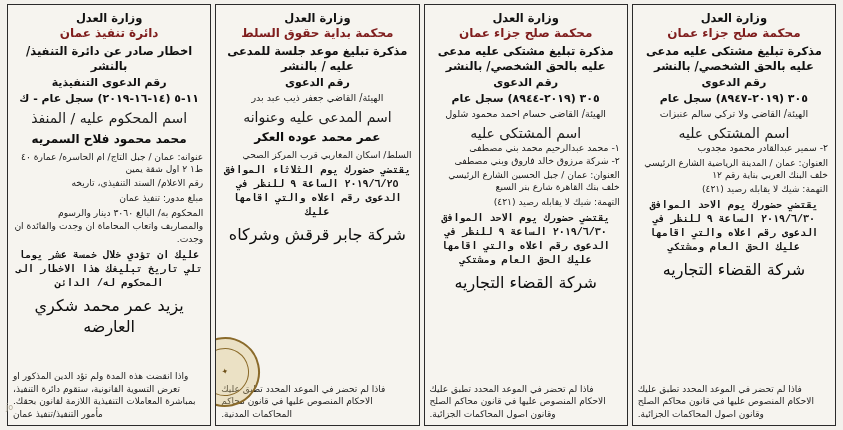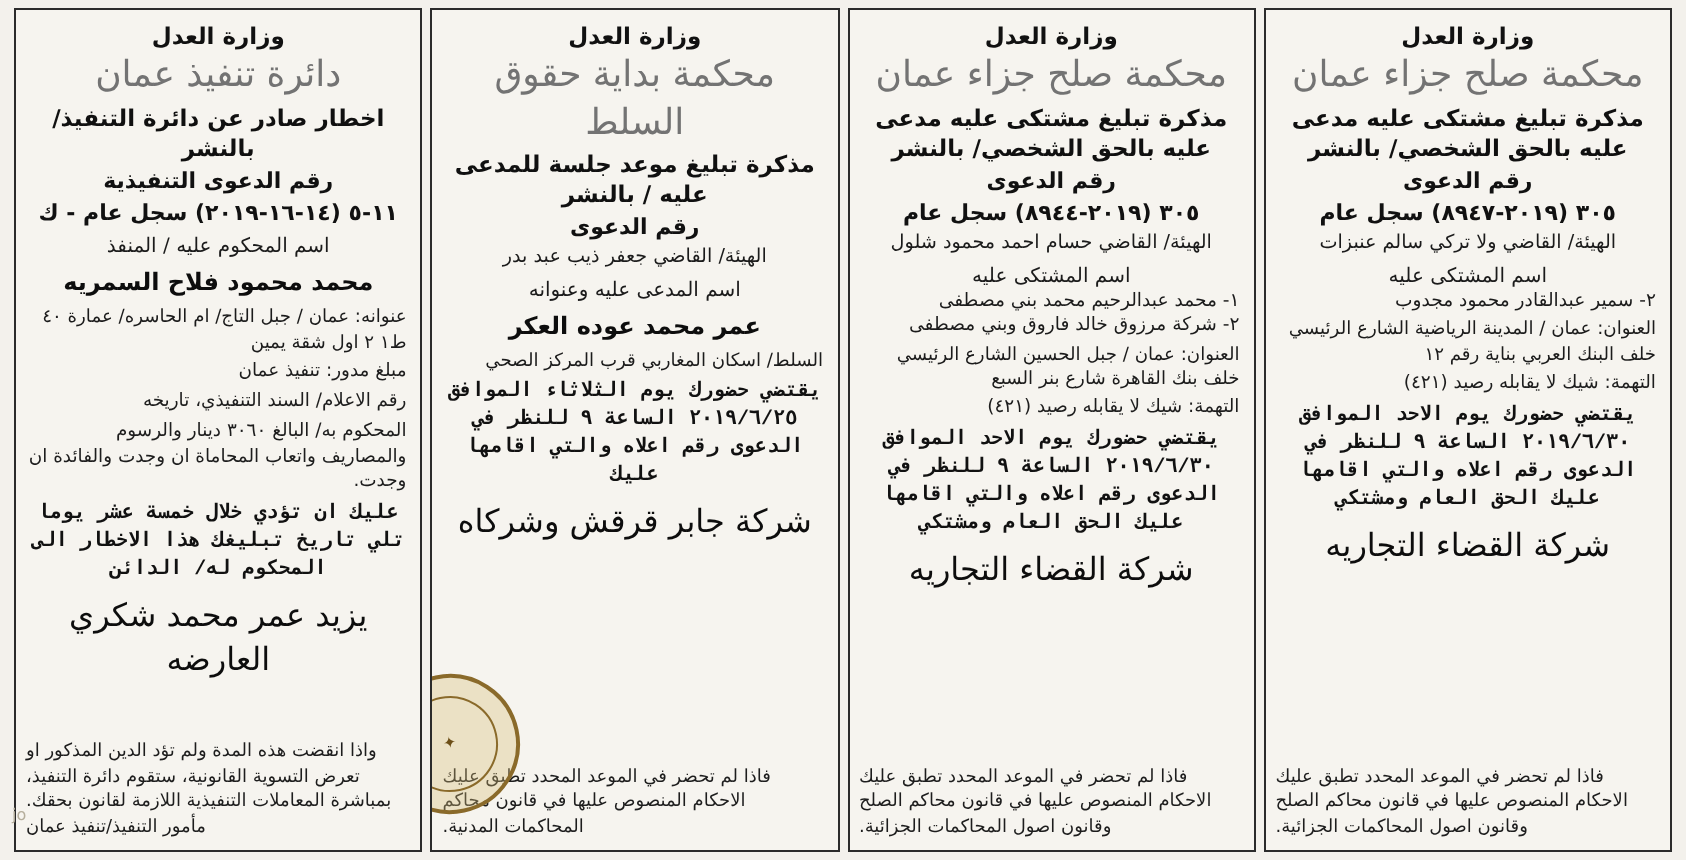--- a/index.html
+++ b/index.html
@@ -35,23 +35,23 @@
     position:relative;
   }
   .ministry{
     font-size:11.5px;
     font-weight:bold;
     color:#111;
     line-height:1.25;
     margin-bottom:1px;
   }
   .court{
-    font-size:18px;
-    font-weight:normal;
-    color:#737373;
+    font-size:12px;
+    font-weight:bold;
+    color:#7f1d1d;
     line-height:1.3;
     margin-bottom:2px;
   }
   .subject{
     font-size:11.5px;
     font-weight:bold;
     color:#101010;
     line-height:1.3;
     margin-bottom:2px;
   }
@@ -63,21 +63,21 @@
     margin-bottom:2px;
   }
   .panel{
     font-size:9.6px;
     color:#1b1b1b;
     line-height:1.3;
     margin-bottom:2px;
     width:100%;
   }
   .lbl{
-    font-size:10px;
+    font-size:14px;
     color:#1b1b1b;
     line-height:1.3;
     width:100%;
     margin-top:1px;
     text-align:center;
   }
   .party{
     font-size:9.3px;
     color:#1b1b1b;
     line-height:1.35;
@@ -169,22 +169,22 @@
 
   <div class="notice">
     <div class="ministry">وزارة العدل</div>
     <div class="court">دائرة تنفيذ عمان</div>
     <div class="subject">اخطار صادر عن دائرة التنفيذ/بالنشر</div>
     <div class="caseno">رقم الدعوى التنفيذية</div>
     <div class="caseno">١١-٥ (١٤-١٦-٢٠١٩) سجل عام - ك</div>
     <div class="lbl">اسم المحكوم عليه / المنفذ</div>
     <div class="bigname">محمد محمود فلاح السمريه</div>
     <div class="addr">عنوانه: عمان / جبل التاج/ ام الحاسره/ عمارة ٤٠ ط١ ٢ اول شقة يمين</div>
+    <div class="body-txt">رقم الاعلام/ السند التنفيذي، تاريخه</div>
     <div class="body-txt">مبلغ مدور: تنفيذ عمان</div>
-    <div class="body-txt">رقم الاعلام/ السند التنفيذي، تاريخه</div>
     <div class="body-txt">المحكوم به/ البالغ ٣٠٦٠ دينار والرسوم والمصاريف واتعاب المحاماة ان وجدت والفائدة ان وجدت.</div>
     <div class="summons">عليك ان تؤدي خلال خمسة عشر يوما تلي تاريخ تبليغك هذا الاخطار الى المحكوم له/ الدائن</div>
     <div class="signature">يزيد عمر محمد شكري العارضه</div>
     <div class="footer">واذا انقضت هذه المدة ولم تؤد الدين المذكور او تعرض التسوية القانونية، ستقوم دائرة التنفيذ، بمباشرة المعاملات التنفيذية اللازمة لقانون بحقك. مأمور التنفيذ/تنفيذ عمان</div>
   </div>
 
   <div class="notice">
     <div class="ministry">وزارة العدل</div>
     <div class="court">محكمة بداية حقوق السلط</div>
     <div class="subject">مذكرة تبليغ موعد جلسة للمدعى عليه / بالنشر</div>

